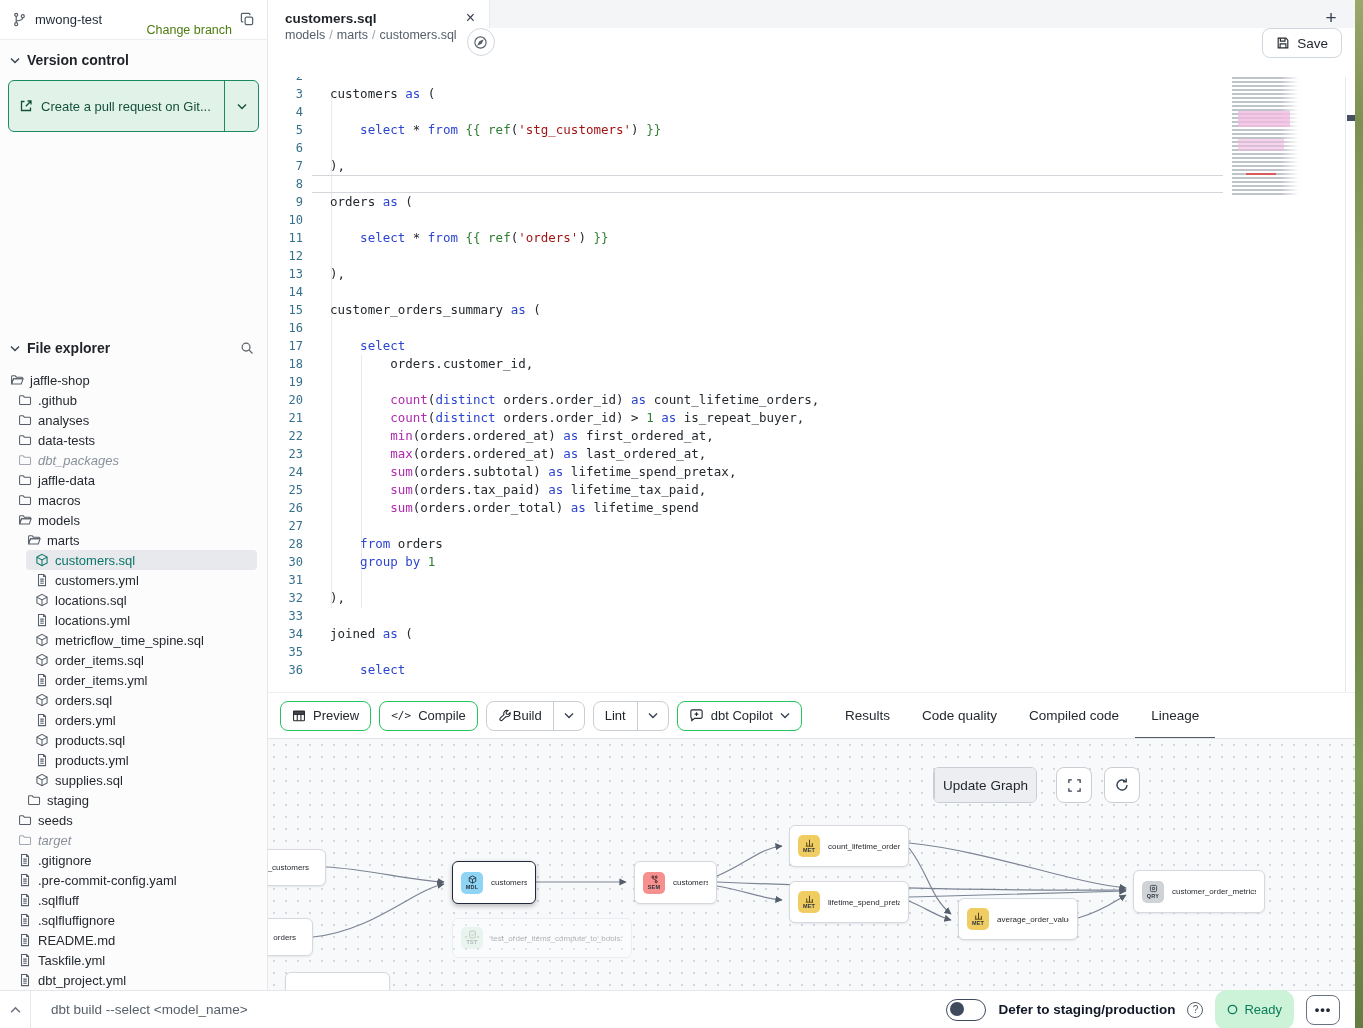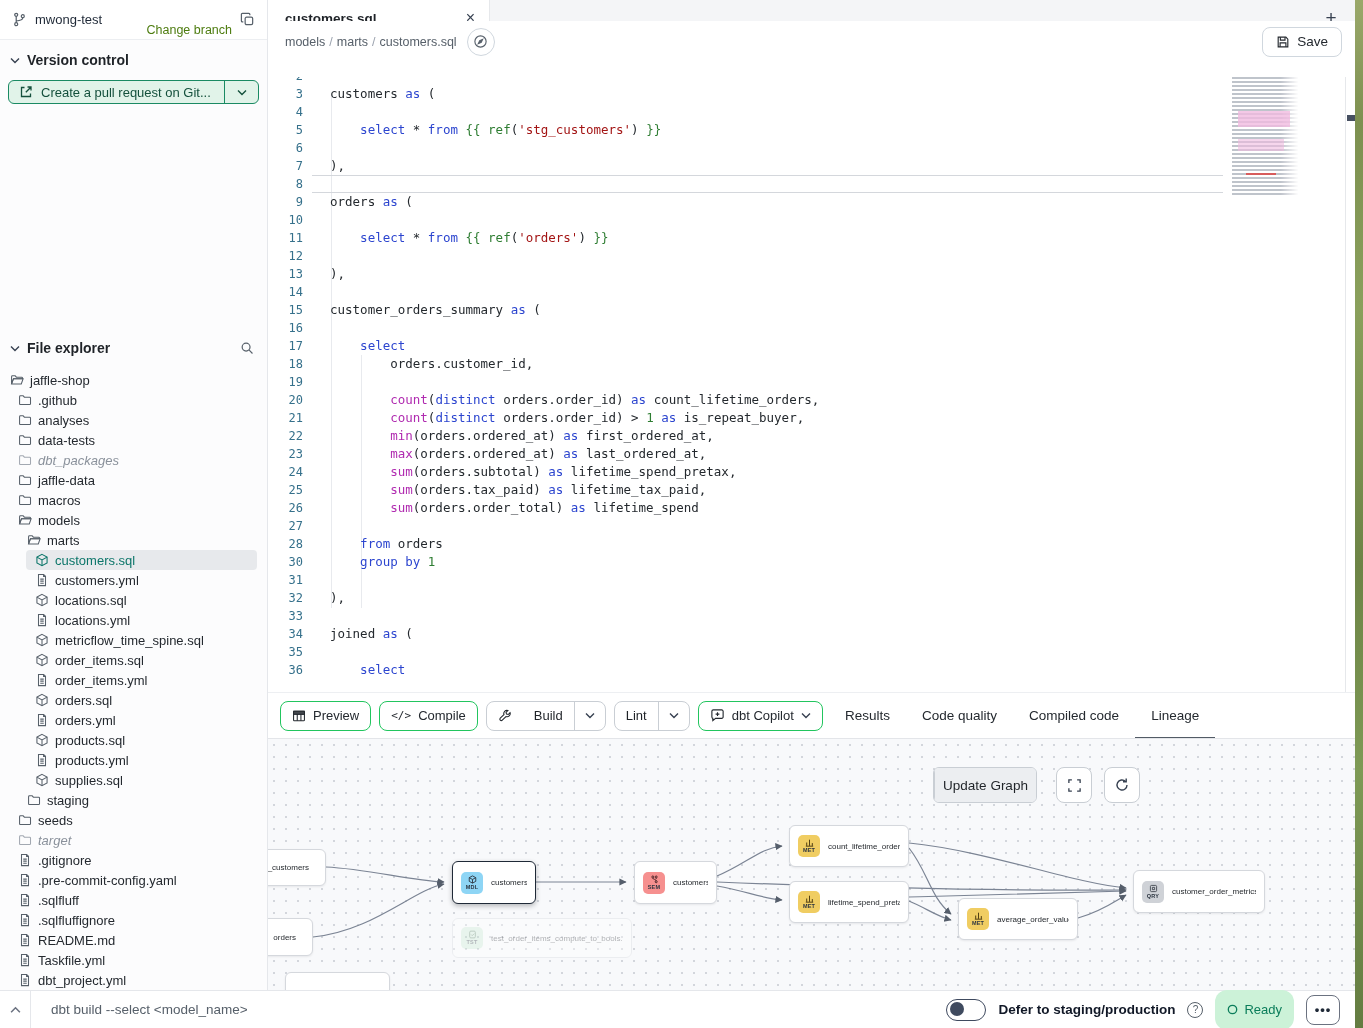--- a/index.html
+++ b/index.html
@@ -13,21 +13,21 @@
     background:linear-gradient(180deg,#9aa86a 0%,#7d9050 12%,#8aa05c 30%,#6d8446 55%,#7e9a55 75%,#647c41 100%); }
 
   
   .sidebar { position:absolute; left:0; top:0; width:268px; height:990px; background:#fcfcfd; border-right:1px solid #e5e7eb; }
   .git-bar { height:40px; display:flex; align-items:center; padding:0 12px; gap:8px; border-bottom:1px solid #eceef1; background:#fff; }
   .git-bar .branch-name { font-size:13px; color:#1f2937; flex:0 0 auto; }
   .git-bar .spacer { flex:1; }
   .link-teal { color:#4d7c0f; font-size:12.5px; cursor:pointer;margin-top:20px; }
   .icon-gray { color:#57606a; }
   .section-header { display:flex; align-items:center; gap:7px; padding:12px 12px 8px 10px; font-size:14px; font-weight:bold; color:#1f2328; }
-  .pr-button { margin:4px 8px; height:24px; display:flex; align-items:stretch; border:1px solid #1a8a63; border-radius:6px; background:#e1f3e9; color:#14503c; overflow:hidden; }
+  .pr-button { margin:4px 8px; height:52px; display:flex; align-items:stretch; border:1px solid #1a8a63; border-radius:6px; background:#e1f3e9; color:#14503c; overflow:hidden; }
   .pr-button .pr-main { flex:1; display:flex; align-items:center; gap:8px; padding:0 10px; font-size:13px; white-space:nowrap; overflow:hidden; }
   .pr-button .pr-caret { width:34px; display:flex; align-items:center; justify-content:center; border-left:1px solid #1a8a63; }
   .fe-section { position:absolute; left:0; top:332px; right:0; bottom:0; overflow:hidden; }
   .fe-header { display:flex; align-items:center; gap:7px; padding:8px 12px 6px 10px; font-size:14px; font-weight:bold; }
   .fe-header .spacer { flex:1; }
   .tree { padding-top:8px; }
   .tree-row { height:20px; display:flex; align-items:center; gap:6px; font-size:13px; color:#24292f; padding-left:9px; margin-right:10px; border-radius:4px; cursor:pointer; }
   .tree-row .t-icon { color:#57606a; flex:0 0 auto; display:flex; }
   .tree-row.selected { background:#e7e9ec; color:#0b7569; }
   .tree-row.selected .t-icon { color:#0b7569; }
@@ -35,21 +35,21 @@
   .tree-row.muted .t-icon { color:#a2a8b1; }
 
   
   .main { position:absolute; left:268px; top:0; width:1087px; height:990px; background:#fff; }
   .tabstrip { position:absolute; left:0; top:0; right:0; height:36px; background:#f4f5f7; border-bottom:1px solid #e6e8eb; }
   .tab-active { position:absolute; left:0; top:0; width:222px; height:36px; background:#fff; border-right:1px solid #e6e8eb; display:flex; align-items:center; padding:0 14px 0 17px; }
   .tab-active .tab-title { font-size:13.5px; font-weight:bold; flex:1; }
   .tab-close { font-size:16px; color:#374151; cursor:pointer; line-height:1; }
   .tab-plus { position:absolute; right:12px; top:6px; width:24px; height:24px; font-size:19px; color:#374151; display:flex; align-items:center; justify-content:center; cursor:pointer; }
 
-  .breadcrumb-bar { position:absolute; left:0; top:21px; right:0; height:41px; background:#fff; display:flex; align-items:center; padding:0 13px 0 17px; }
+  .breadcrumb-bar { position:absolute; left:0; top:28px; right:0; height:41px; background:#fff; display:flex; padding:0 13px 0 17px; }
   .breadcrumb { font-size:12.5px; color:#57606a; }
   .crumb-sep { color:#9ca3af; padding:0 4px; }
   .circle-btn { width:28px; height:28px; border:1px solid #d0d7de; border-radius:50%; margin-left:10px; display:flex; align-items:center; justify-content:center; color:#57606a; cursor:pointer; background:#fff; }
   .bc-spacer { flex:1; }
   .save-btn { height:30px; border:1px solid #d0d7de; border-radius:8px; background:#fff; display:flex; align-items:center; gap:7px; padding:0 13px; font-size:13.5px; color:#24292f; cursor:pointer; }
 
   
   .editor { position:absolute; left:0; top:77px; right:0; height:615px; background:#fff; overflow:hidden; font-family:"DejaVu Sans Mono","Liberation Mono",monospace; }
   .code-scroll { position:absolute; left:0; top:-10px; right:0; }
   .code-line { height:18px; display:flex; white-space:pre; font-size:12.5px; line-height:18px; }
@@ -66,21 +66,21 @@
   .minimap .mm-pink { position:absolute; left:6px; top:34px; width:52px; height:16px; background:#efb3dc; opacity:.8; }
   .minimap .mm-pink2 { position:absolute; left:6px; top:62px; width:46px; height:12px; background:#efb3dc; opacity:.6; }
   .minimap .mm-red { position:absolute; left:14px; top:96px; width:30px; height:2px; background:#d34b4b; }
   .scrollbar { position:absolute; left:1077px; top:0; width:10px; height:615px; border-left:1px solid #e6e8eb; background:#fff; }
   .scroll-marker { position:absolute; left:1px; top:38px; width:8px; height:6px; background:#475061; }
 
   
   .toolbar { position:absolute; left:0; top:692px; right:0; height:46px; background:#fff; border-top:1px solid #edeff2; display:flex; align-items:center; padding-left:12px; }
   .tb-btn { height:30px; border:1px solid #22c55e; border-radius:8px; background:#fff; display:flex; align-items:center; gap:7px; padding:0 11px; font-size:13px; color:#24292f; margin-right:8px; cursor:pointer; }
   .tb-split { display:flex; align-items:stretch; height:30px; border:1px solid #c9ced4; border-radius:8px; background:#fff; margin-right:8px; overflow:hidden; }
-  .tb-split .seg { display:flex; align-items:center; gap:22px; padding:0 11px; font-size:13px; cursor:pointer; }
+  .tb-split .seg { display:flex; align-items:center; gap:1px; padding:0 11px; font-size:13px; cursor:pointer; }
   .tb-split .seg.caret { border-left:1px solid #c9ced4; padding:0 10px; color:#374151; }
   .code-glyph { font-family:"DejaVu Sans Mono",monospace; font-size:11px; color:#24292f; }
   .panel-tabs { position:absolute; left:561px; top:0; height:46px; display:flex; }
   .panel-tab { height:46px; display:flex; align-items:center; padding:0 16px; font-size:13.5px; color:#24292f; cursor:pointer; border-bottom:2.5px solid transparent; }
   .panel-tab.active { border-bottom-color:#525b66; }
 
   
   .lineage { position:absolute; left:0; top:738px; right:0; height:252px; border-top:1px solid #e3e5e9; background:#f8f9fb;
      background-image:radial-gradient(circle,#d3d6dc 1px,transparent 1.3px); background-size:12px 12px; overflow:hidden; }
   .lin-toolbar { position:absolute; left:665px; top:28px; display:flex; align-items:center; }

